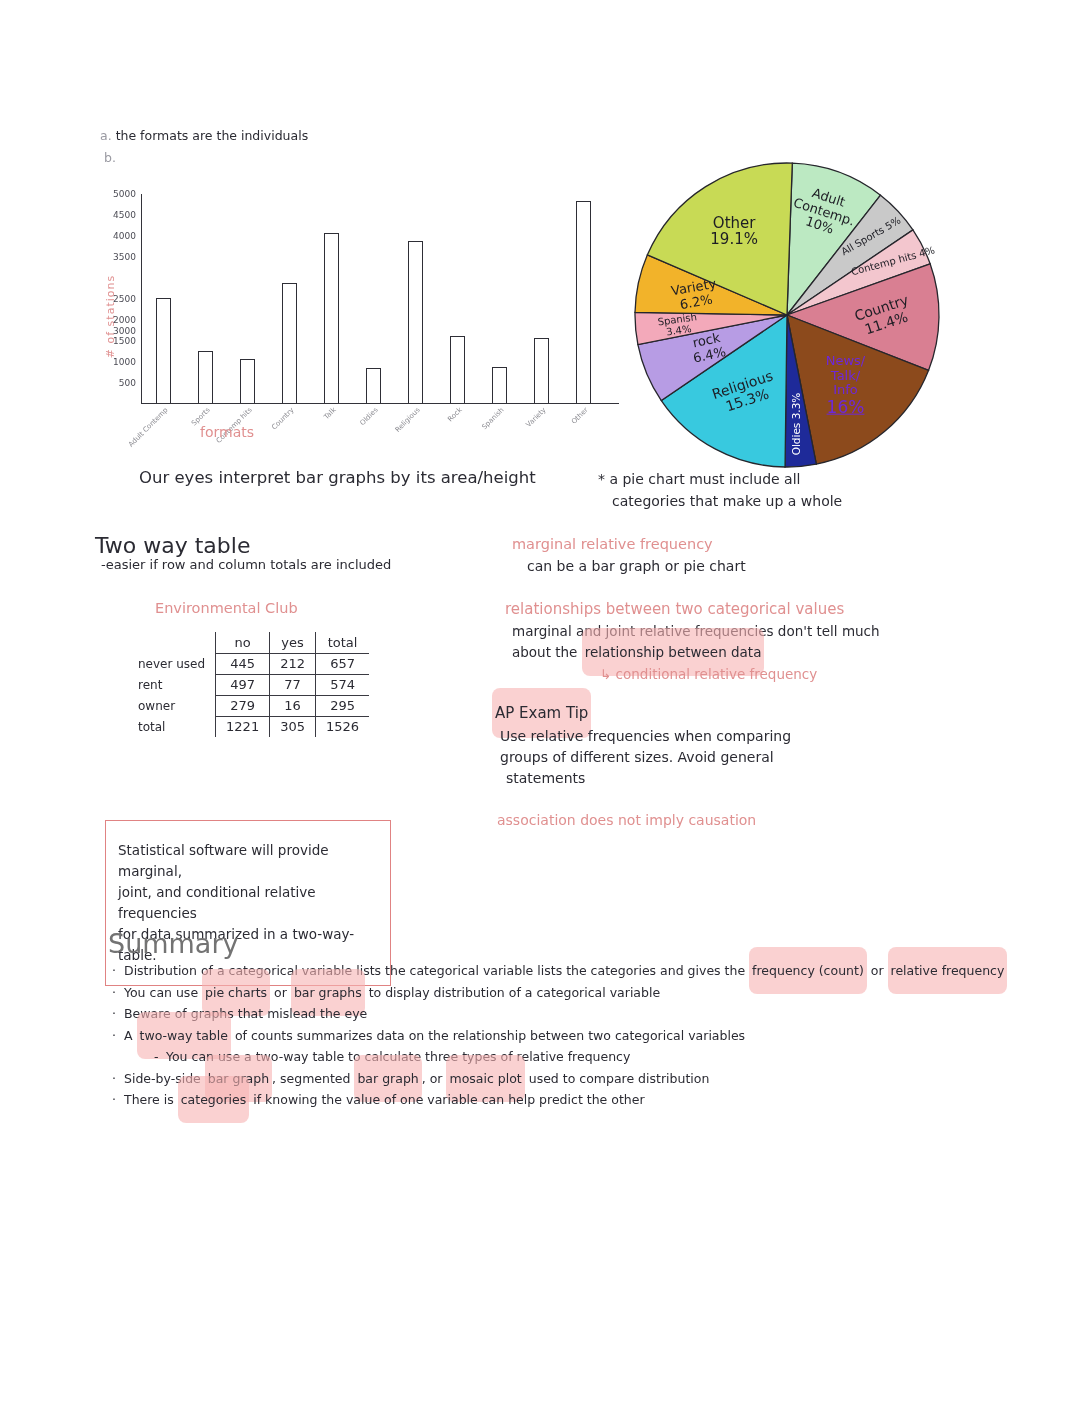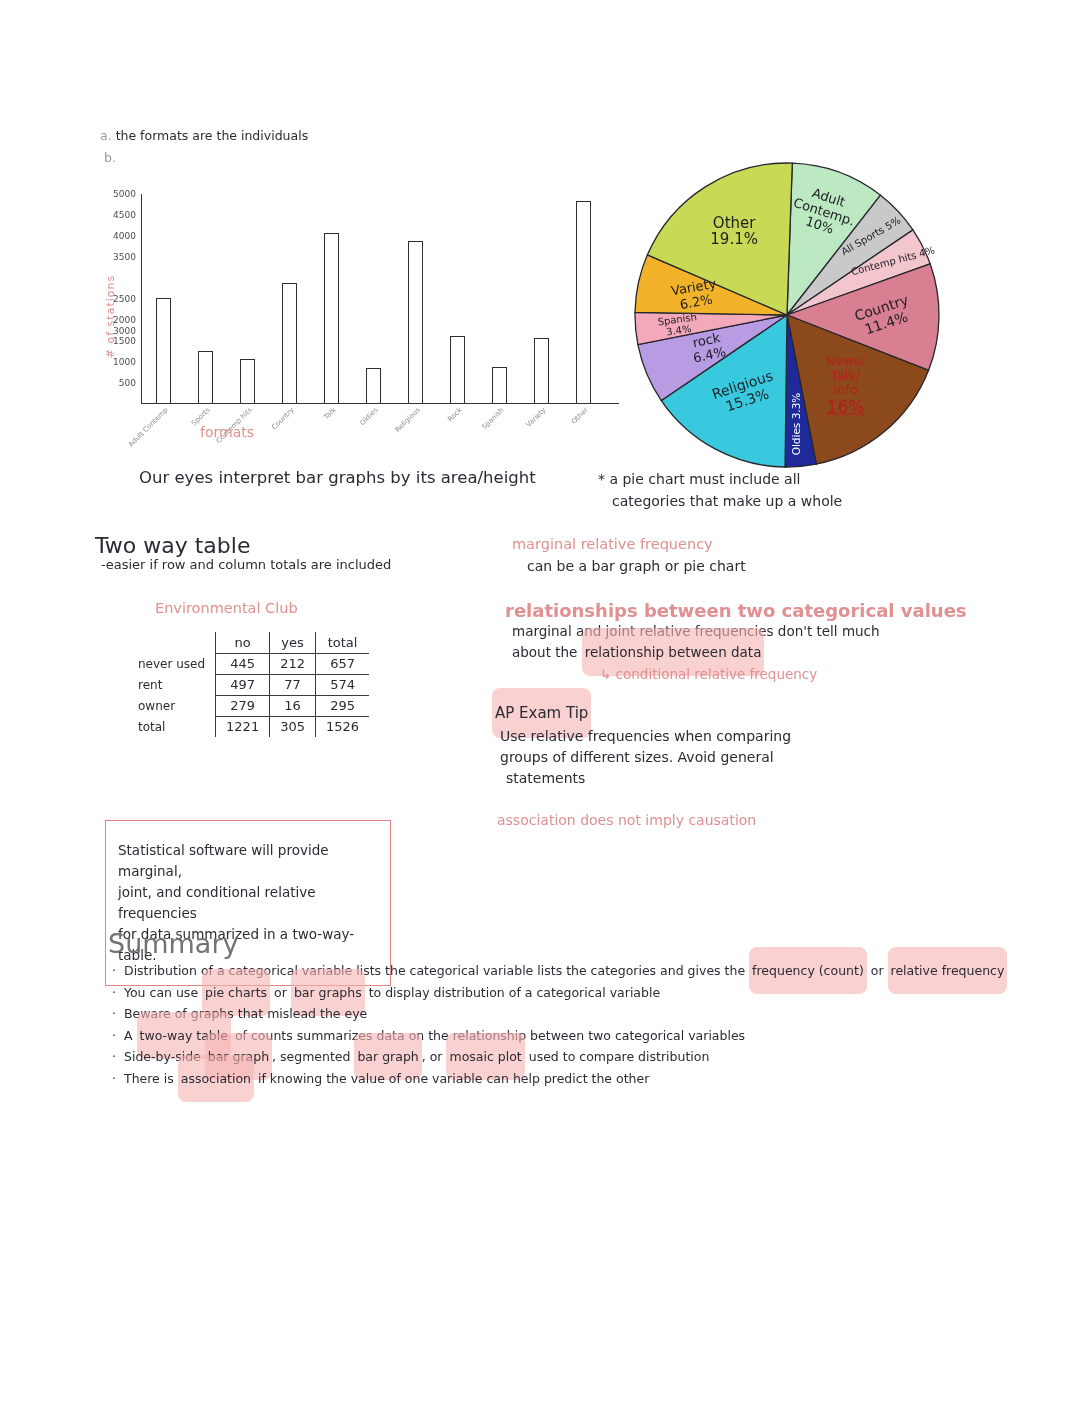--- a/index.html
+++ b/index.html
@@ -127,21 +127,21 @@
         <div class="pie-label" style="left: 259.424px; top: 96.1493px; font-size: 10px; color: rgb(29, 29, 36); transform: translate(-50%, -50%) rotate(-30deg);">
           <div>All Sports 5%</div>
         </div>
         <div class="pie-label" style="left: 280.768px; top: 121.431px; font-size: 10px; color: rgb(29, 29, 36); transform: translate(-50%, -50%) rotate(-15deg);">
           <div>Contemp hits 4%</div>
         </div>
         <div class="pie-label" style="left: 272.27px; top: 176.411px; font-size: 14px; color: rgb(29, 29, 36); transform: translate(-50%, -50%) rotate(-18deg);">
           <div>Country</div>
           <div>11.4%</div>
         </div>
-        <div class="pie-label" style="left: 233.498px; top: 244.967px; font-size: 13px; color: #b91c1c; transform: translate(-50%, -50%) rotate(0deg);">
+        <div class="pie-label" style="left: 233.498px; top: 244.967px; font-size: 13px; color: #6d28d9; transform: translate(-50%, -50%) rotate(0deg);">
           <div>News/</div>
           <div>Talk/</div>
           <div>Info</div>
           <div style="font-size: 17px; text-decoration: underline;">16%</div>
         </div>
         <div class="pie-label" style="left: 184.905px; top: 283.991px; font-size: 10.5px; color: rgb(255, 255, 255); transform: translate(-50%, -50%) rotate(-90deg);">
           <div>Oldies 3.3%</div>
         </div>
         <div class="pie-label" style="left: 133.267px; top: 252.657px; font-size: 14px; color: rgb(29, 29, 36); transform: translate(-50%, -50%) rotate(-18deg);">
           <div>Religious</div>
@@ -207,21 +207,21 @@
         <td>1221</td>
         <td>305</td>
         <td>1526</td>
       </tr>
     </tbody>
   </table>
 
   <div class="abs pink" style="left:512px;top:536px;font-size:14.5px;">marginal relative frequency</div>
   <div class="abs" style="left:527px;top:558px;font-size:14px;">can be a bar graph or pie chart</div>
 
-  <div class="abs pink" style="left:505px;top:600px;font-size:18px;font-weight:bold;">relationships between two categorical values</div>
+  <div class="abs pink" style="left:505px;top:600px;font-size:15px;">relationships between two categorical values</div>
   <div class="abs" style="left:512px;top:623px;font-size:13.5px;">marginal and joint relative frequencies don't tell much</div>
   <div class="abs" style="left:512px;top:644px;font-size:13.5px;">
     <span>about the </span><span class="hl">relationship between data</span>
   </div>
   <div class="abs pink" style="left:600px;top:666px;font-size:13.5px;">
     <span>↳ </span><span>conditional relative frequency</span>
   </div>
 
   <div class="abs" style="left:492px;top:704px;font-size:15px;">
     <span class="hl">AP Exam Tip</span>
@@ -237,17 +237,18 @@
     <div>joint, and conditional relative frequencies</div>
     <div>for data summarized in a two-way-table.</div>
   </div>
 
   <div class="abs summary-title" style="left:108px;top:928px;">Summary</div>
   <div class="abs summary-list" id="summary-list" style="left:112px;top:960px;width:930px;">
       <div class="bullet"><span class="marker">·</span><span>Distribution of a categorical variable lists the categorical variable lists the categories and gives the </span><span class="hl">frequency (count)</span><span> or </span><span class="hl">relative frequency</span></div>
       <div class="bullet"><span class="marker">·</span><span>You can use </span><span class="hl">pie charts</span><span> or </span><span class="hl">bar graphs</span><span> to display distribution of a categorical variable</span></div>
       <div class="bullet"><span class="marker">·</span><span>Beware of graphs that mislead the eye</span></div>
       <div class="bullet"><span class="marker">·</span><span>A </span><span class="hl">two-way table</span><span> of counts summarizes data on the relationship between two categorical variables</span></div>
+      <div class="bullet indent"><span class="marker">-</span><span>You can use a two-way table to calculate three types of relative frequency</span></div>
       <div class="bullet"><span class="marker">·</span><span>Side-by-side </span><span class="hl">bar graph</span><span>, segmented </span><span class="hl">bar graph</span><span>, or </span><span class="hl">mosaic plot</span><span> used to compare distribution</span></div>
-      <div class="bullet"><span class="marker">·</span><span>There is </span><span class="hl">association</span><span> if knowing the value of one variable can help predict the other</span></div>
+      <div class="bullet"><span class="marker">·</span><span>There is </span><span class="hl">categories</span><span> if knowing the value of one variable can help predict the other</span></div>
     </div>
 
 </div>
 
 </body></html>

